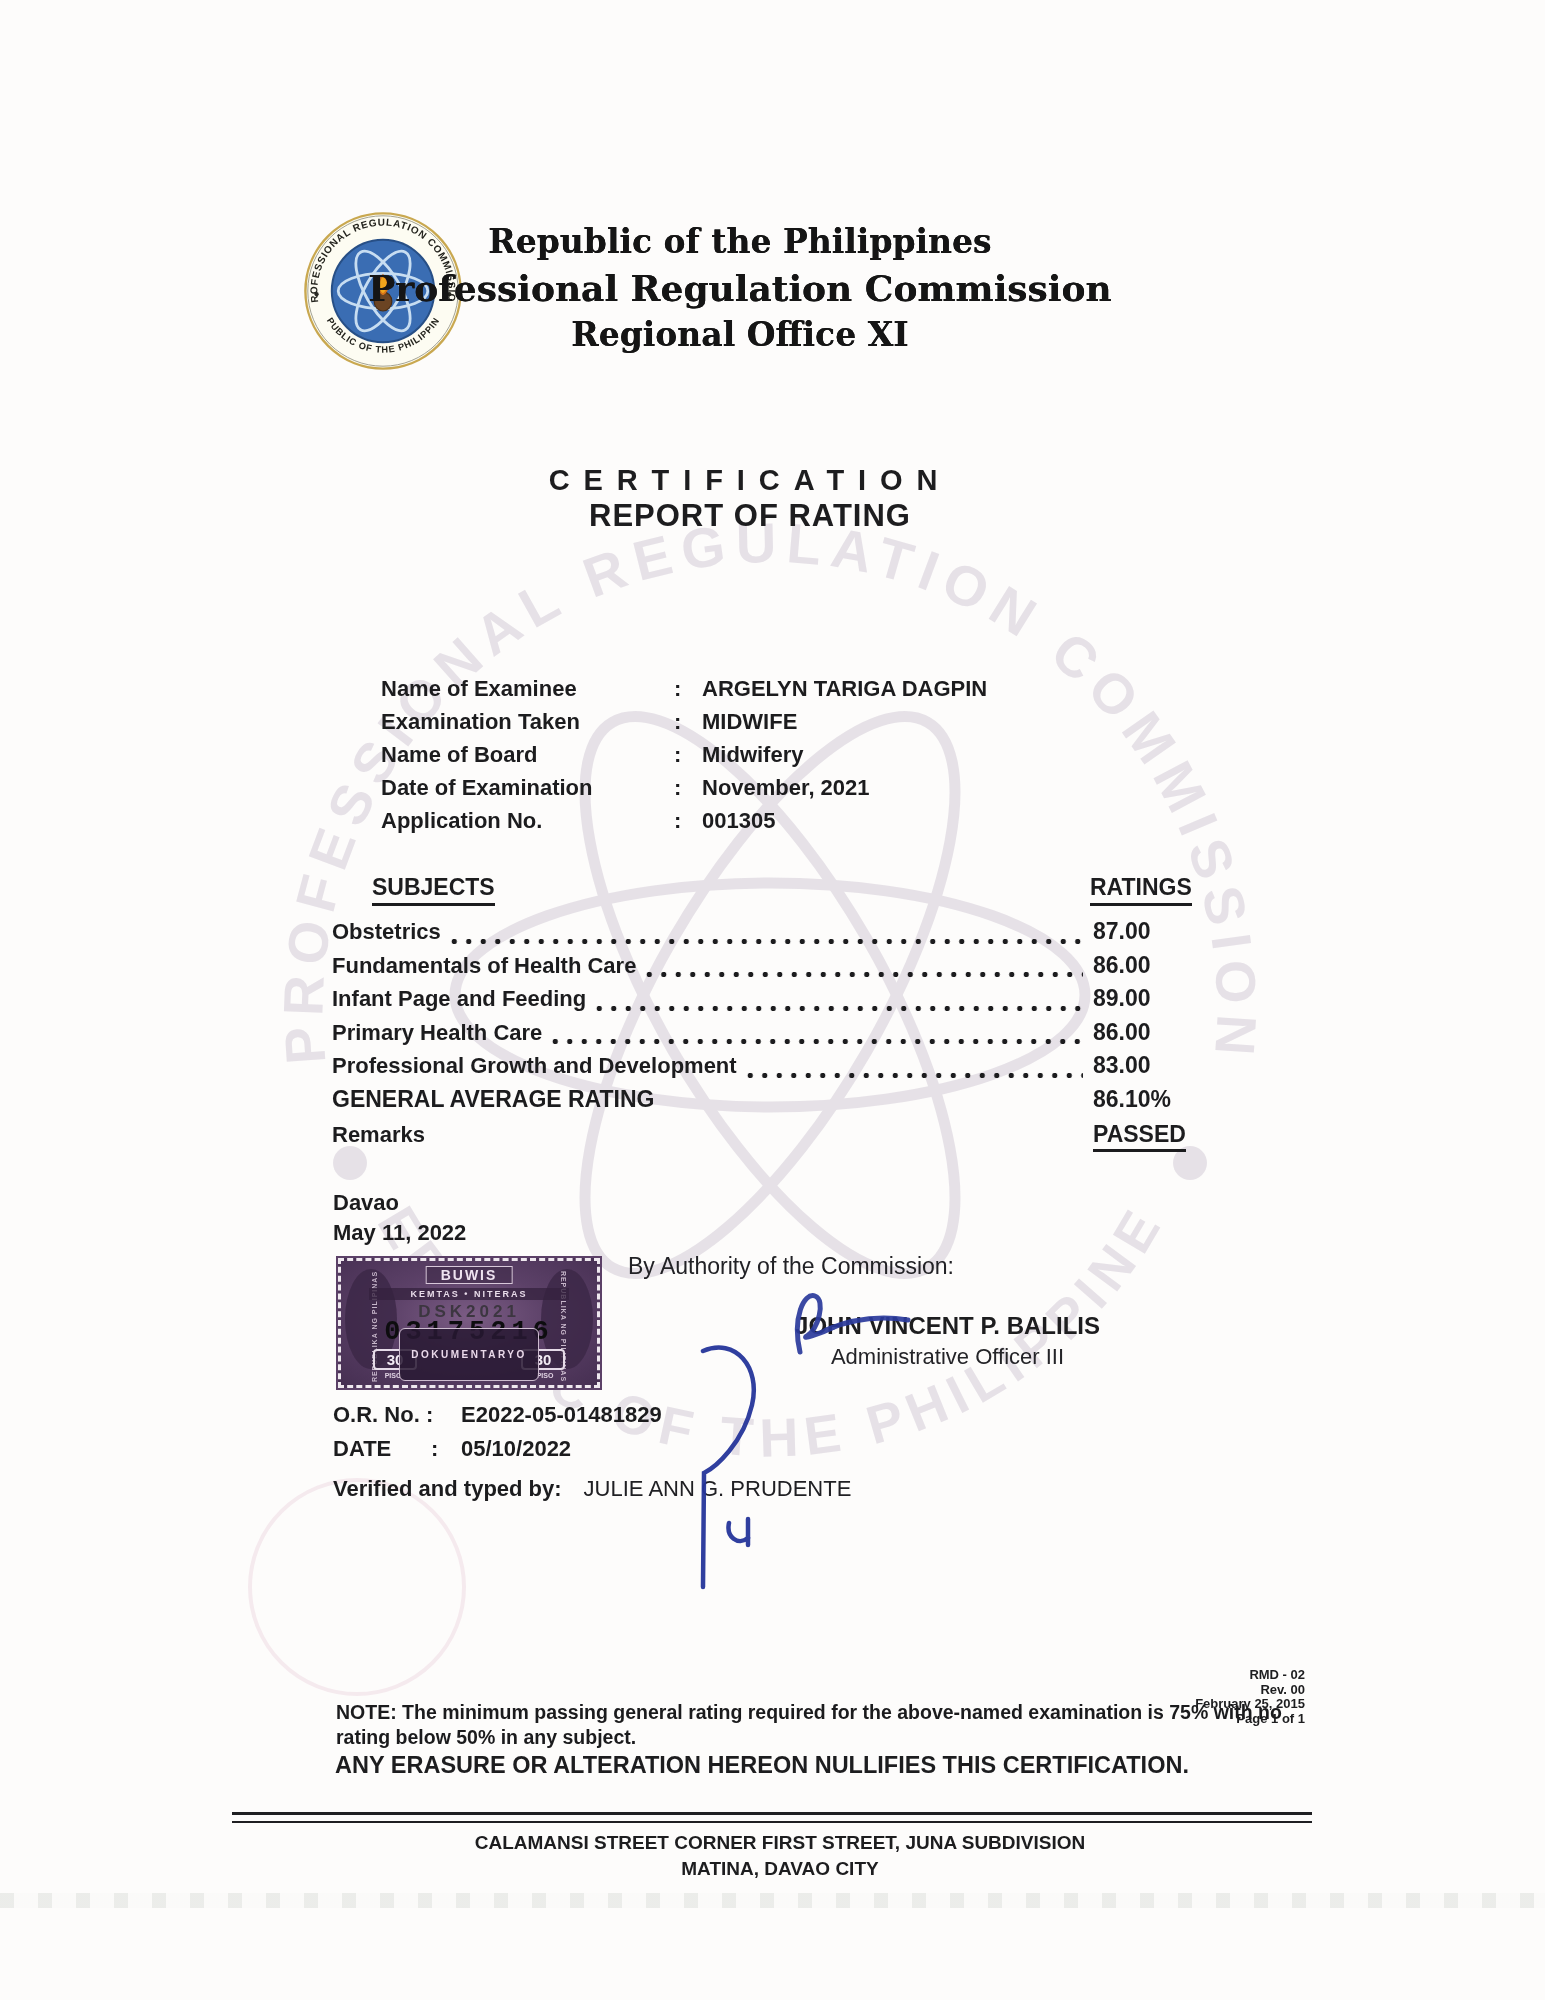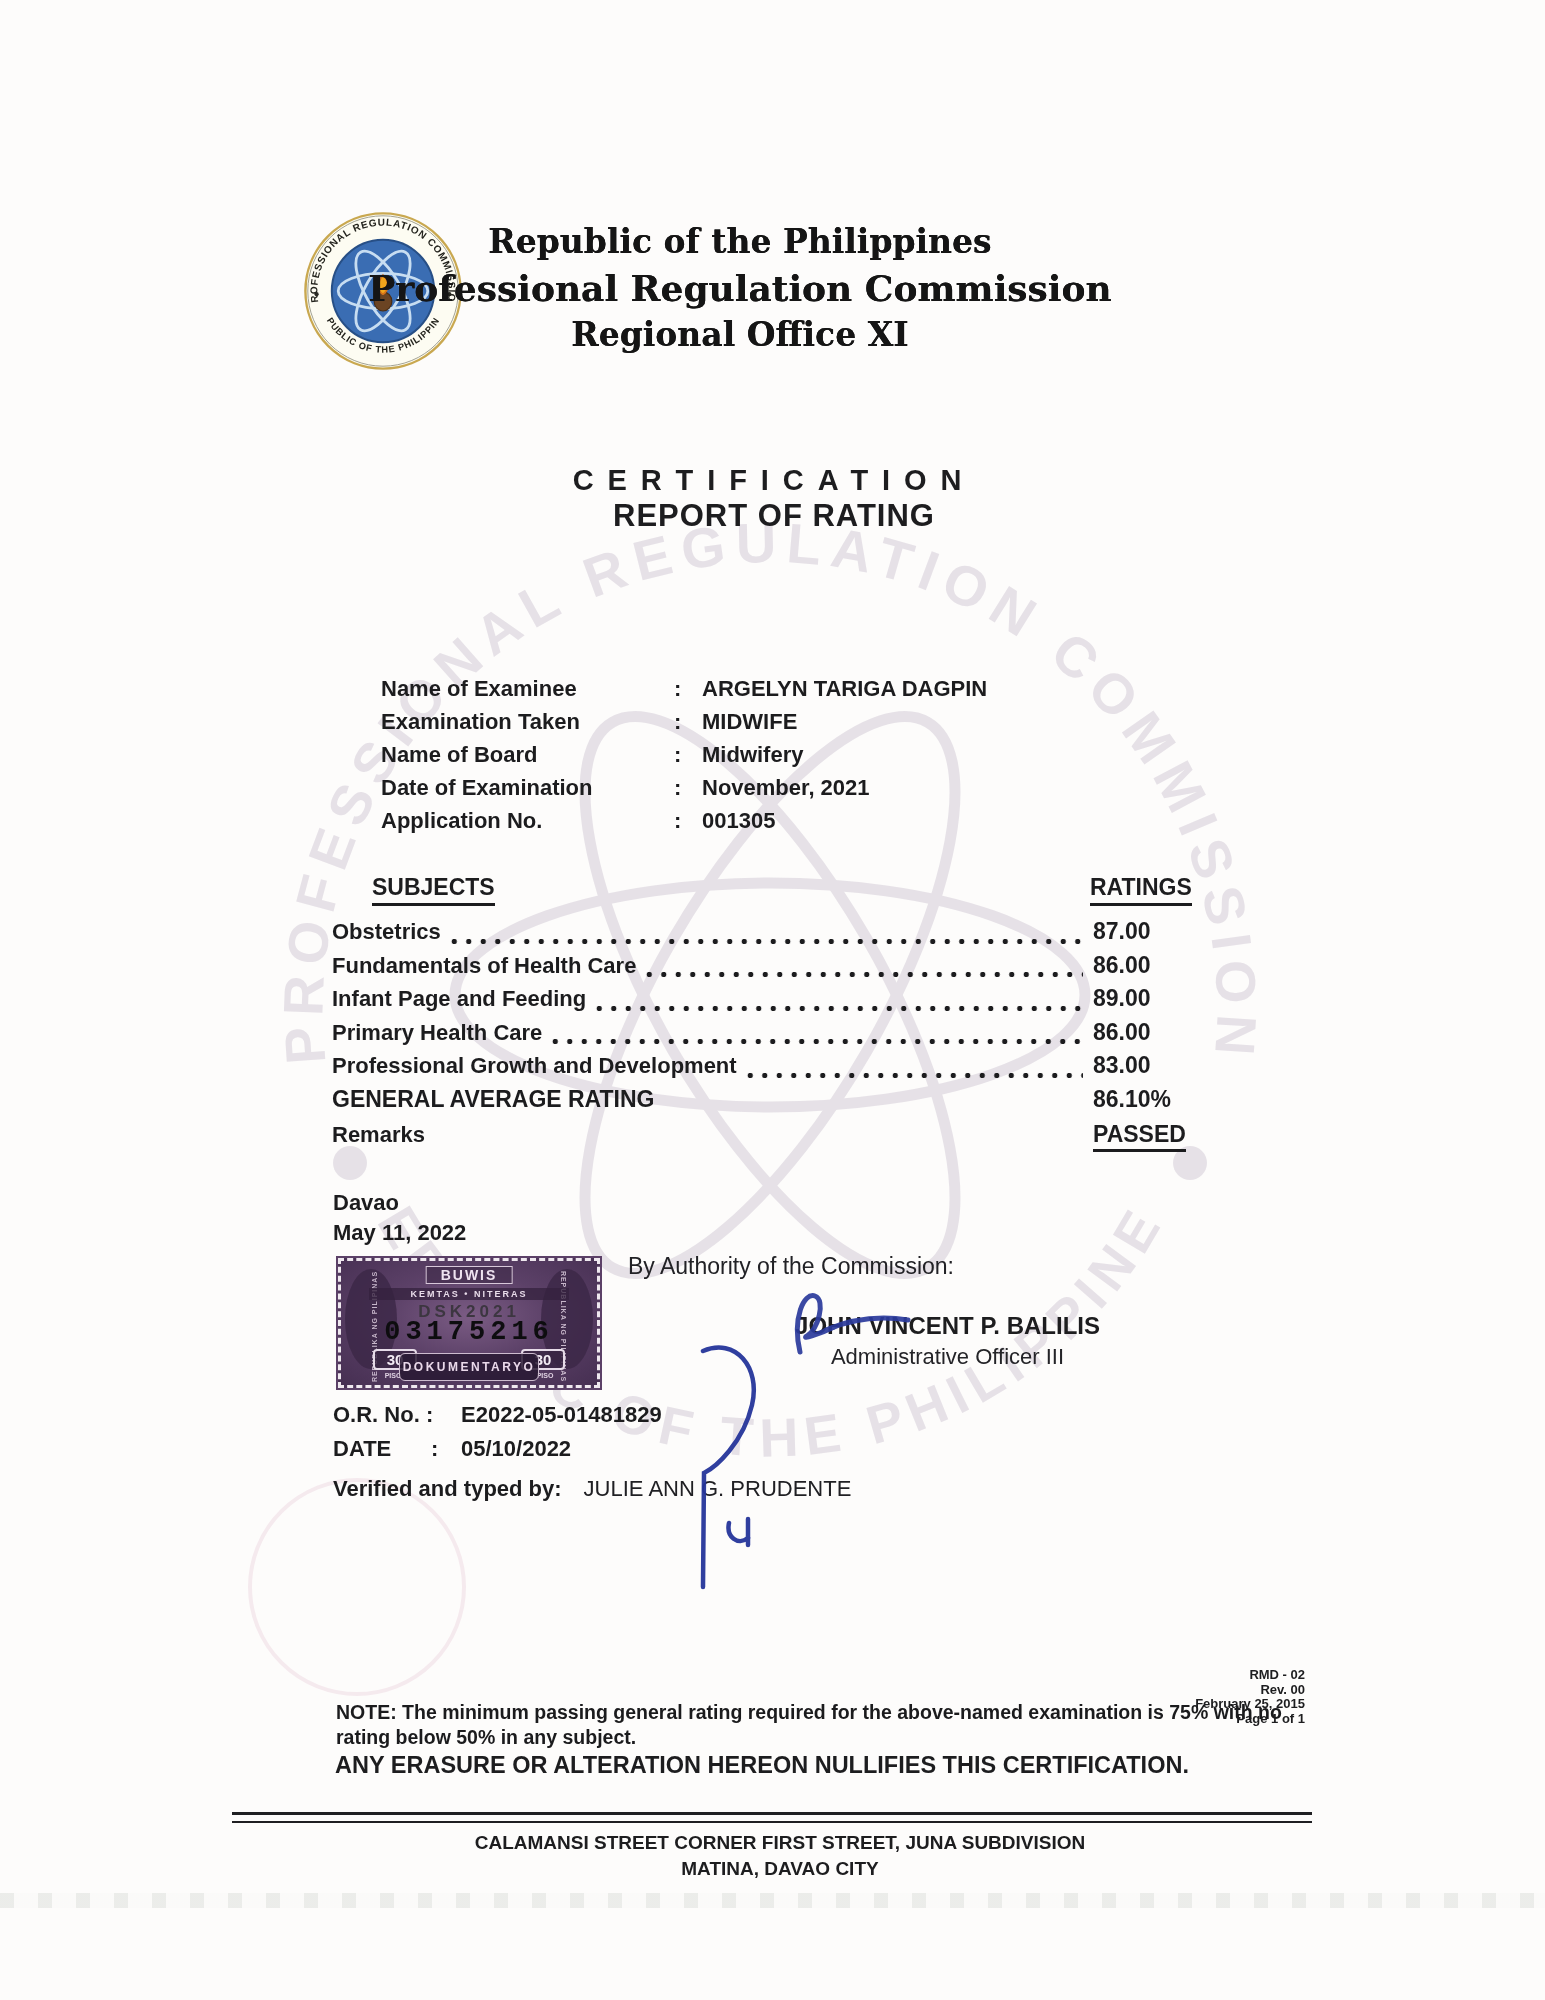--- a/index.html
+++ b/index.html
@@ -54,22 +54,22 @@
               font-size:9px;font-weight:bold;letter-spacing:2px;background:rgba(52,34,62,.75);padding:1px 0;}
   .stamp-code{position:absolute;top:41px;left:0;right:0;text-align:center;color:#3c3640;
               font-size:17px;font-weight:bold;letter-spacing:4px;}
   .stamp-serial{position:absolute;top:56px;left:0;right:0;text-align:center;color:#0d0d0f;
               font-family:"Liberation Mono", monospace;font-size:27px;font-weight:bold;letter-spacing:5px;}
   .stamp-denom{position:absolute;top:88px;width:40px;text-align:center;color:#f3ecf4;
               font-size:15px;font-weight:bold;border:2px solid #e6dbe8;border-radius:4px;
               background:rgba(56,38,66,.8);}
   .stamp-unit{position:absolute;top:111px;width:44px;text-align:center;color:#e0d2e2;font-size:7px;font-weight:bold;}
   .stamp-banner{position:absolute;bottom:4px;left:58px;right:58px;text-align:center;color:#ead9ea;
-              font-size:12px;font-weight:bold;letter-spacing:2.5px;background:rgba(40,25,50,.85);
-              border:1px solid #cdbccf;border-radius:6px;padding:6px 0;}
+              font-size:10px;font-weight:bold;letter-spacing:2.5px;background:rgba(40,25,50,.85);
+              border:1px solid #cdbccf;border-radius:6px;padding:20px 0;}
   .stamp-side{position:absolute;top:50%;color:#decfe0;font-size:7px;font-weight:bold;letter-spacing:1px;
               white-space:nowrap;opacity:.85;}
 </style>
 </head>
 <body>
 
 <div id="page">
 
   <svg class="abs" style="left:255px;top:495px;opacity:.30;z-index:0;" width="1030" height="1030" viewBox="0 0 1030 1030">
     <defs>
@@ -123,21 +123,21 @@
       <textPath href="#sealBot" startOffset="50%" text-anchor="middle">REPUBLIC OF THE PHILIPPINES</textPath>
     </text>
   </svg>
 
   <div class="abs ctr" style="left:340px;top:222px;width:800px;z-index:1;">
     <div class="blackletter hdr1">Republic of the Philippines</div>
     <div class="blackletter hdr2" style="margin-top:6px;">Professional Regulation Commission</div>
     <div class="blackletter hdr3" style="margin-top:6px;">Regional Office XI</div>
   </div>
 
-  <div class="abs ctr" style="left:404px;top:464px;width:740px;z-index:1;">
+  <div class="abs ctr" style="left:380px;top:464px;width:740px;z-index:1;">
     <div class="title1">CERTIFICATION</div>
     <div class="title2" style="margin-top:1px;">REPORT OF RATING</div>
   </div>
 
 
   <div class="abs" style="left:333px;top:676px;z-index:1;margin-left:48px;">
     <div class="detail-row">
       <span class="body-txt detail-label">Name of Examinee</span>
       <span class="body-txt detail-colon">:</span>
       <span class="body-txt">ARGELYN TARIGA DAGPIN</span>

